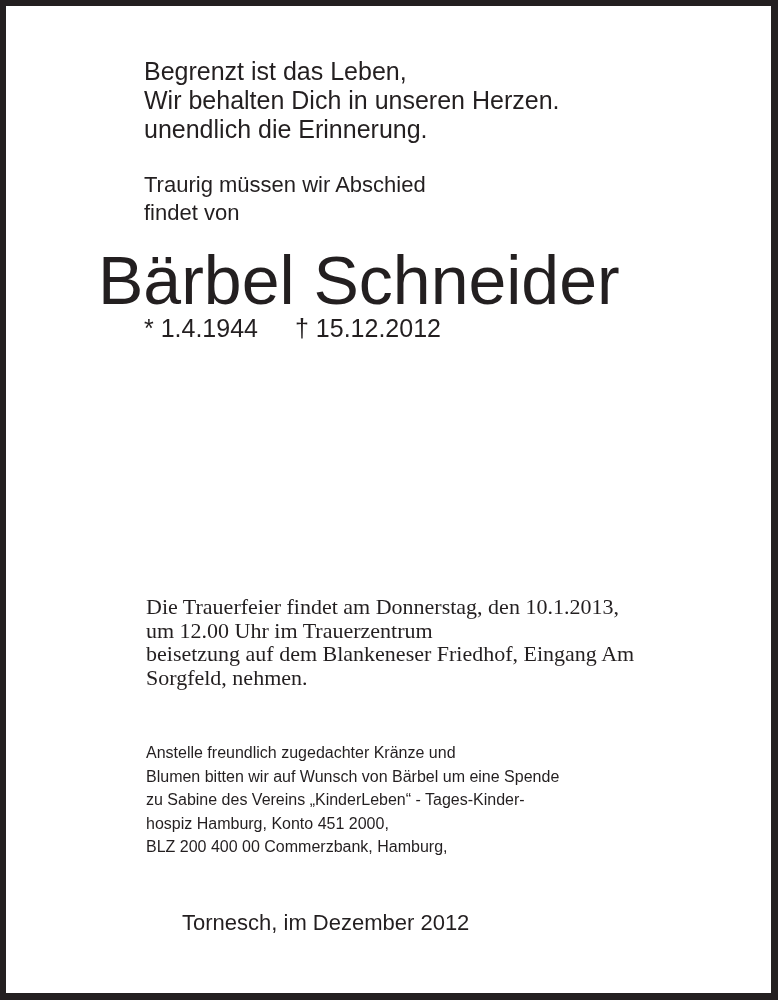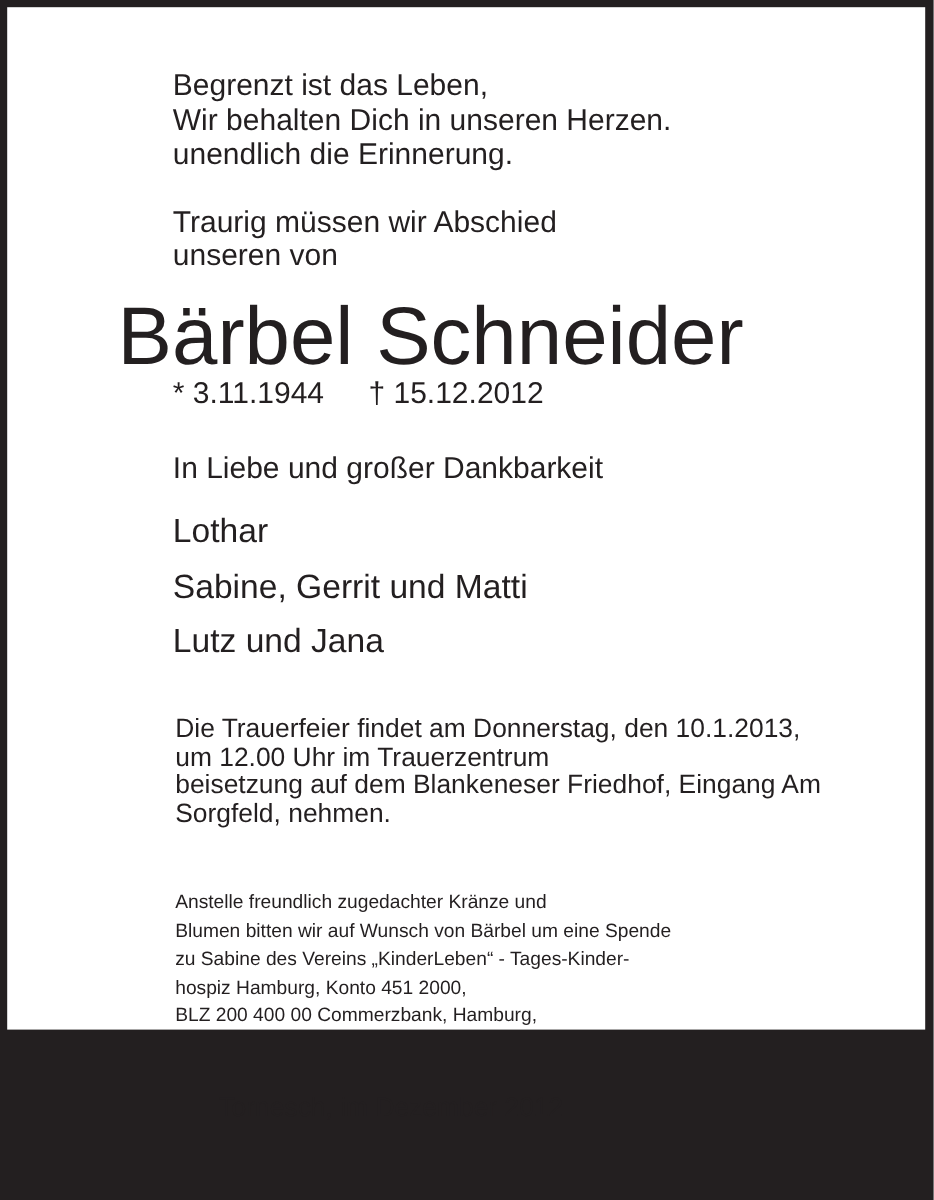--- a/index.html
+++ b/index.html
@@ -8,69 +8,63 @@
     height: 1000px;
     background: #231f20;
     position: relative;
     overflow: hidden;
     font-family: "Liberation Sans", sans-serif;
     color: #231f20;
   }
   .card {
     position: absolute;
     left: 6px; top: 6px;
-    width: 765px; height: 852px;
+    width: 765px; height: 987px;
     background: #ffffff;
   }
   .block {
     position: absolute;
     margin: 0;
     white-space: nowrap;
   }
   .line { display: block; }
   .verse { left: 138px; top: 51px; font-size: 25px; line-height: 29px; }
-  .farewell { left: 138px; top: 165px; font-size: 25px; line-height: 28px; }
+  .farewell { left: 138px; top: 165px; font-size: 22px; line-height: 28px; }
   .name { left: 92px; top: 234px; font-size: 68px; line-height: 80px; letter-spacing: 0px; }
   .dates { left: 138px; top: 308px; font-size: 25px; line-height: 29px; }
   .dates .died { margin-left: 37px; }
   .thanks { left: 138px; top: 370px; font-size: 25px; line-height: 29px; }
   .family { left: 138px; top: 414px; font-size: 28px; line-height: 45.5px; }
-  .funeral { left: 140px; top: 589px; font-size: 22px; line-height: 23.5px; }
+  .funeral { left: 140px; top: 589px; font-size: 22px; line-height: 23.5px; font-family: Liberation Serif, serif; }
   .donation { left: 140px; top: 735px; font-size: 16px; line-height: 23.5px; }
   .place { left: 140px; top: 905px; font-size: 22px; line-height: 23.5px; margin-left: 36px; }
 </style>
 </head>
 <body>
 
 <div class="card">
 
   <p class="block verse">
     <span class="line">Begrenzt ist das Leben,</span>
     <span class="line">Wir behalten Dich in unseren Herzen.</span>
     <span class="line">unendlich die Erinnerung.</span>
   </p>
 
   <p class="block farewell">
     <span class="line">Traurig müssen wir Abschied</span>
-    <span class="line">unseren von</span>
+    <span class="line">findet von</span>
   </p>
 
   <h1 class="block name" style="font-weight:normal;">Bärbel Schneider</h1>
 
   <p class="block dates">
-    <span>* 3.11.1944</span><span class="died">† 15.12.2012</span>
+    <span>* 1.4.1944</span><span class="died">† 15.12.2012</span>
   </p>
 
-  <p class="block thanks">In Liebe und großer Dankbarkeit</p>
 
-  <p class="block family">
-    <span class="line">Lothar</span>
-    <span class="line">Sabine, Gerrit und Matti</span>
-    <span class="line">Lutz und Jana</span>
-  </p>
 
   <p class="block funeral">
     <span class="line">Die Trauerfeier findet am Donnerstag, den 10.1.2013,</span>
     <span class="line">um 12.00 Uhr im Trauerzentrum</span>
     <span class="line">beisetzung auf dem Blankeneser Friedhof, Eingang Am</span>
     <span class="line">Sorgfeld, nehmen.</span>
   </p>
 
   <p class="block donation">
     <span class="line">Anstelle freundlich zugedachter Kränze und</span>

